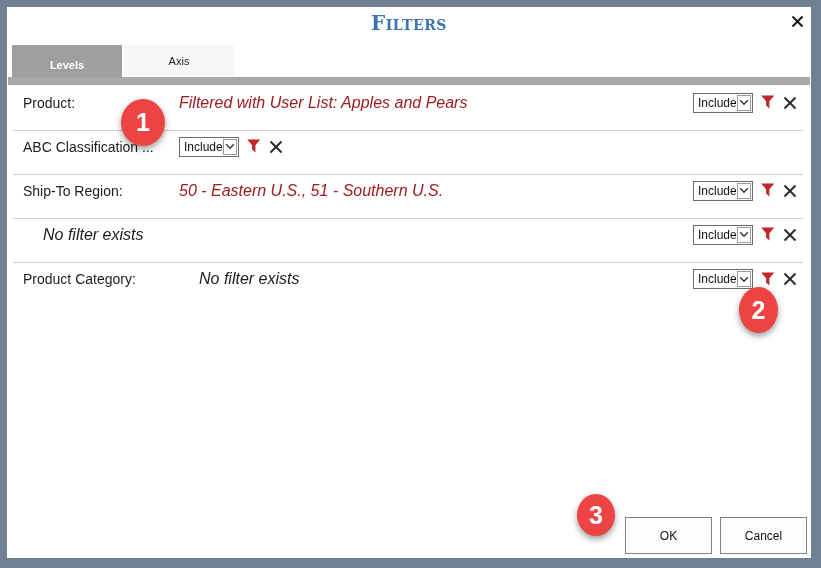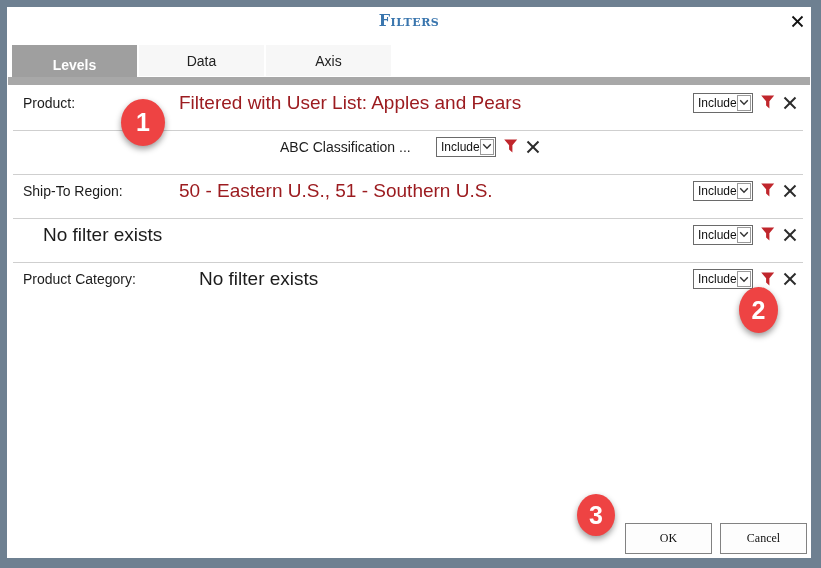--- a/index.html
+++ b/index.html
@@ -15,36 +15,36 @@
     top:7px; left:7px; right:10px; bottom:10px;
     background:#ffffff;
   }
   
   .title {
     position:absolute; top:4px; left:0; right:0;
     text-align:center;
     font-family:"DejaVu Serif","Liberation Serif",serif;
     font-variant:small-caps;
     font-weight:bold;
-    font-size:16px;
+    font-size:20px;
     letter-spacing:.5px;
     color:#3a76ae;
   }
   .close-btn {
     position:absolute; top:6px; right:6px;
     width:16px; height:16px;
     display:flex; align-items:center; justify-content:center;
     cursor:pointer;
   }
   
   .tabs { position:absolute; top:38px; left:5px; height:31px; display:flex; gap:2px; }
   .tab {
-    width:125px; height:31px;
-    display:flex; align-items:center; justify-content:center;
-    font-size:14px; color:#222;
+    width:110px; height:31px;
+    display:flex; align-items:center; justify-content:center;
+    font-size:11px; color:#222;
     background:#f7f7f7;
     cursor:pointer;
   }
   .tab.active {
     background:#9f9f9f;
     color:#ffffff;
     font-weight:bold;
     height:39px; 
   }
   .tab-bar {
@@ -52,25 +52,24 @@
     background:#a8a8a8;
   }
   
   .rows { position:absolute; top:80px; left:6px; right:8px; }
   .frow {
     height:44px;
     display:flex; align-items:center;
     border-bottom:1px solid #cfcfcf;
     padding:0 4px 12px 10px;
     background:#fff;
-    justify-content:center;
   }
   .frow:last-child { border-bottom:none; }
   .row-label { width:156px; flex:none; font-size:14px; color:#1c1c1c; }
-  .row-value { flex:1; font-size:19px; }
+  .row-value { flex:1; font-size:16px; font-style:italic; }
   .val-filtered { color:#9c1c20; }
   .val-none { color:#1c1c1c;margin-left:20px; }
   .row-controls { display:flex; align-items:center; gap:5px; flex:none; }
   .combo {
     width:60px; height:20px;
     border:1px solid #6a6a6a;
     background:#fff;
     display:flex; align-items:center;
     cursor:pointer;
   }
@@ -82,26 +81,26 @@
     background:#fff;
   }
   .icon-btn {
     width:18px; height:20px;
     display:flex; align-items:center; justify-content:center;
     cursor:pointer;
   }
   
   .btn {
     position:absolute;
-    width:87px; height:31px;
+    width:87px; height:37px;
     background:#fdfdfd;
     border:1px solid #828282;
     font-size:12px; color:#111;
     display:flex; align-items:center; justify-content:center;
-    font-family:Liberation Serif, serif;
+    font-family:Liberation Sans, sans-serif;
     cursor:pointer;
   }
   .btn-ok { right:99px; bottom:4px; }
   .btn-cancel { right:4px; bottom:4px; }
   
   .badge {
     position:absolute;
     background:#ee4343;
     border-radius:50%;
     color:#fff;
@@ -123,21 +122,20 @@
 
   <div class="close-btn">
     <svg width="13" height="13" viewBox="0 0 13 13">
       <line x1="1.5" y1="1.5" x2="11.5" y2="11.5" stroke="#111" stroke-width="1.8"></line>
       <line x1="11.5" y1="1.5" x2="1.5" y2="11.5" stroke="#111" stroke-width="1.8"></line>
     </svg>
   </div>
 
   <div class="tabs">
     <div class="tab active">Levels</div>
-    <div class="tab">Data</div>
     <div class="tab">Axis</div>
   </div>
   <div class="tab-bar"></div>
 
   <div class="rows">
       <div class="frow">
     <div class="row-label">Product:</div>
     <div class="row-value val-filtered">Filtered with User List: Apples and Pears</div>
     <div class="row-controls">
       <div class="combo">

